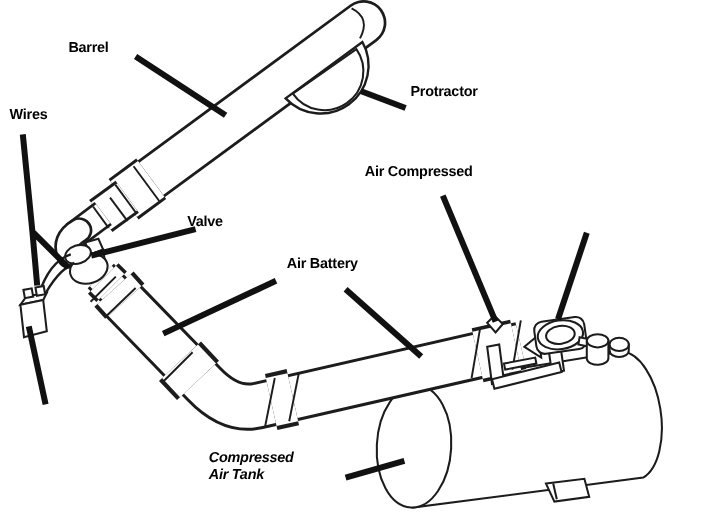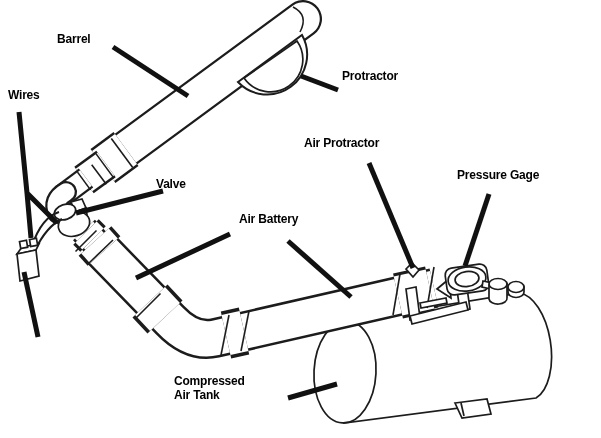--- a/index.html
+++ b/index.html
@@ -14,21 +14,21 @@
     white-space:pre-line;letter-spacing:-0.2px;
   }
   .lbl-barrel{left:57px;top:33px;}
   .lbl-wires{left:8px;top:89px;}
   .lbl-protractor{left:342px;top:70px;}
   .lbl-valve{left:156px;top:178px;}
   .lbl-air-connection{left:304px;top:137px;}
   .lbl-pressure-gage{left:457px;top:169px;}
   .lbl-air-resevoir{left:239px;top:213px;}
   .lbl-battery{left:19px;top:340px;}
-  .lbl-compressed-air-tank{left:174px;top:375px;}
+  .lbl-compressed-air-tank{left:174px;top:375px;font-style:italic;}
 </style>
 </head>
 <body>
 
 <div class="stage">
 
   <svg width="601" height="438" viewBox="0 0 601 438">
 
     <g fill="#ffffff" stroke="#1c1c1c" stroke-width="1.7">
 
@@ -153,19 +153,18 @@
       <line x1="489" y1="194" x2="465" y2="266"></line>
       <line x1="24" y1="272" x2="38" y2="337"></line>
       <line x1="288" y1="398" x2="337" y2="384"></line>
     </g>
   </svg>
 
   <div class="lbl lbl-barrel">Barrel</div>
   <div class="lbl lbl-wires">Wires</div>
   <div class="lbl lbl-protractor">Protractor</div>
   <div class="lbl lbl-valve">Valve</div>
-  <div class="lbl lbl-air-connection">Air Protractor</div>
-  <div class="lbl lbl-pressure-gage">Pressure Gage</div>
+  <div class="lbl lbl-air-connection">Air Compressed</div>
   <div class="lbl lbl-air-resevoir">Air Battery</div>
   <div class="lbl lbl-compressed-air-tank">Compressed
 Air Tank</div>
 
 </div>
 
 </body></html>

